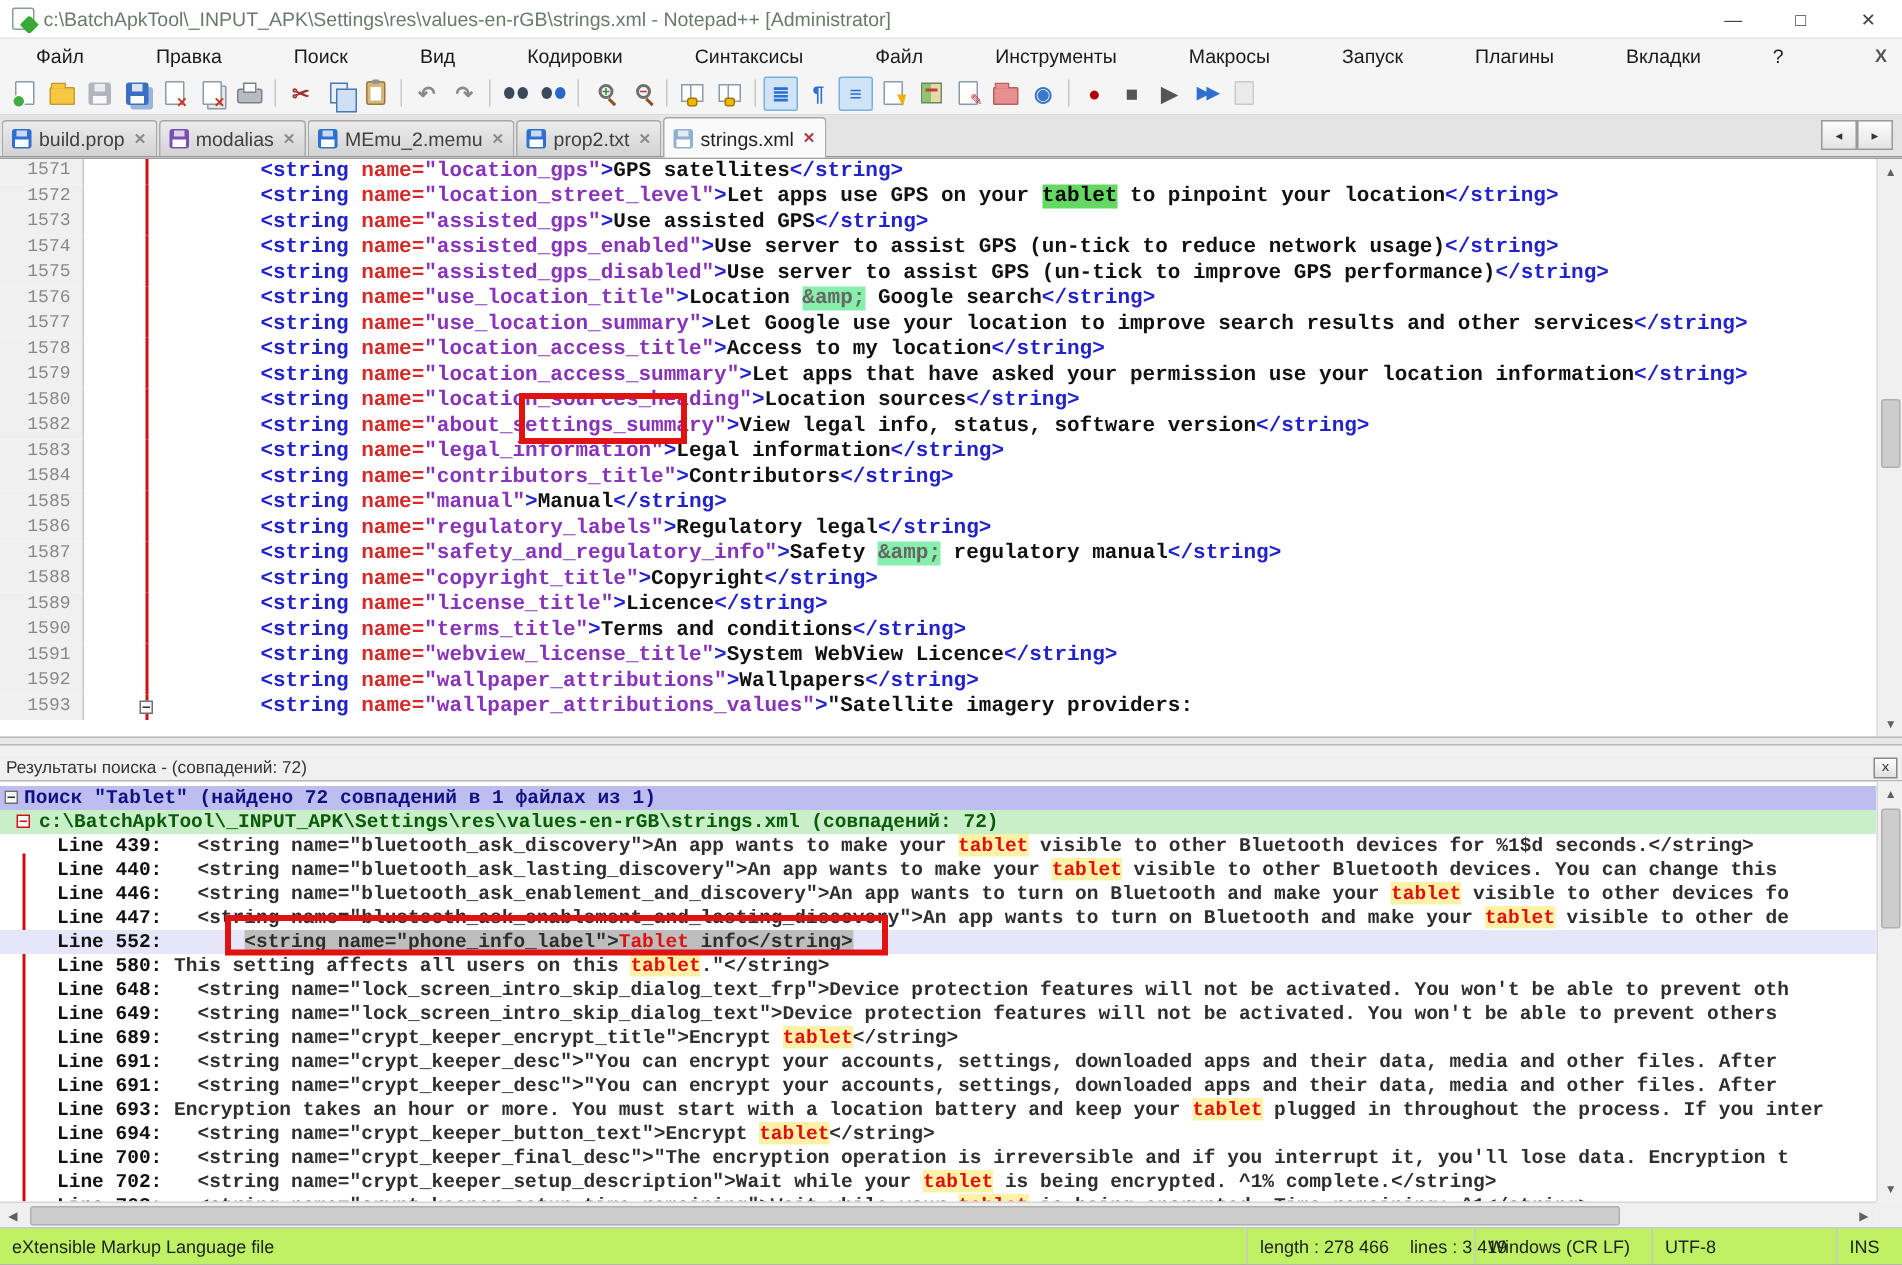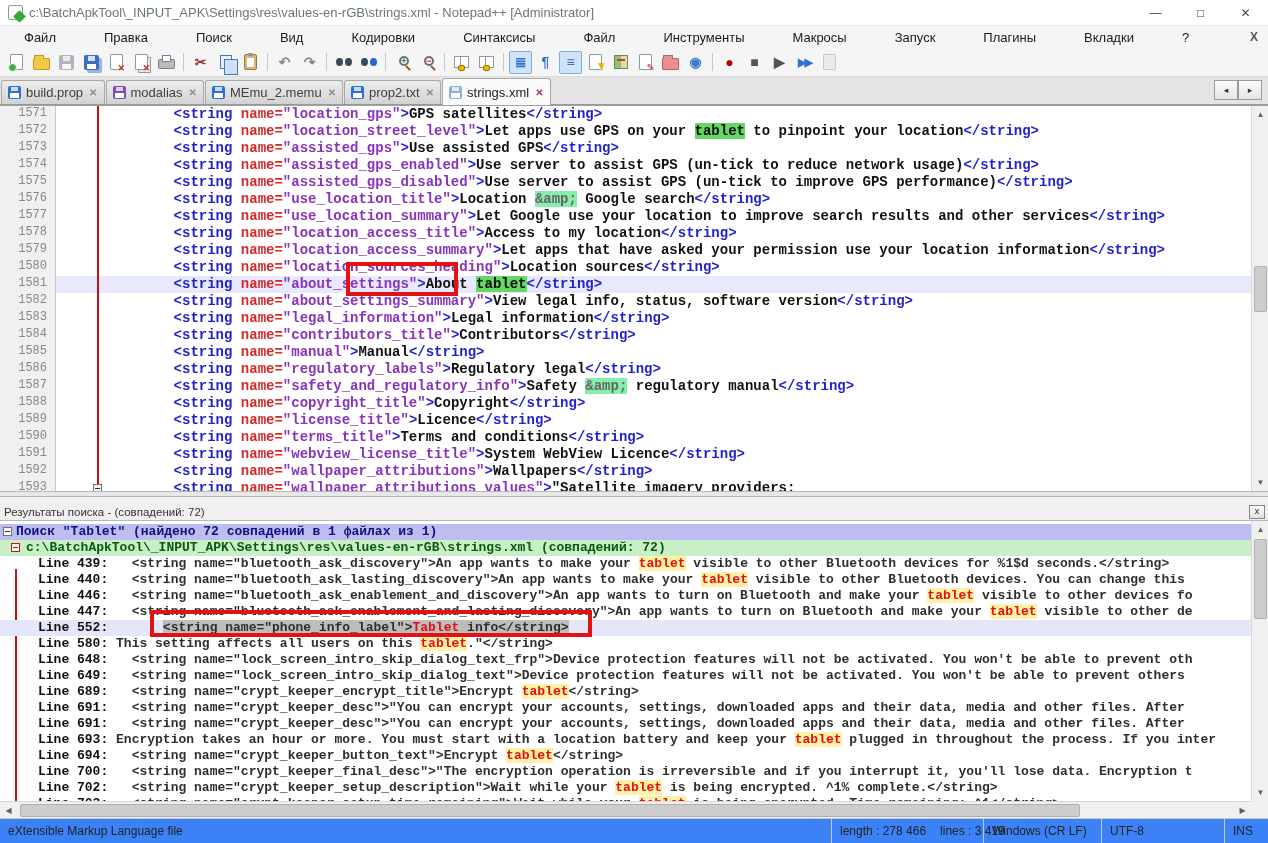--- a/index.html
+++ b/index.html
@@ -133,21 +133,21 @@
   .rfold::after{content:"";position:absolute;left:1px;right:1px;top:3px;height:1px;background:#303030;}
   .rfold.red{border-color:#d01010;}
   .rfold.red::after{background:#d01010;}
   .rtree{position:absolute;left:15px;top:48px;bottom:0;width:2px;background:#d01010;}
   .r-vscroll{position:absolute;top:18px;right:0;bottom:17px;width:17px;background:#f0f0f0;border-left:1px solid #d8d8d8;}
   .r-hscroll{position:absolute;left:0;right:17px;bottom:0;height:17px;background:#f0f0f0;border-top:1px solid #d8d8d8;}
   .hthumb{position:absolute;top:2px;height:13px;background:#cdcdcd;border:1px solid #b0b0b0;border-radius:2px;}
   .harrow{position:absolute;top:0;width:17px;height:17px;display:flex;align-items:center;justify-content:center;font-size:8px;color:#606060;}
   .r-corner{position:absolute;right:0;bottom:0;width:17px;height:17px;background:#f0f0f0;}
   
-  .statusbar{position:absolute;top:818px;left:0;width:1268px;height:25px;background:#3b82f6;
+  .statusbar{position:absolute;top:818px;left:0;width:1268px;height:25px;background:#bef264;
              border-top:1px solid #c8c8c8;display:flex;align-items:center;font-size:12px;color:#222;}
   .sb{height:100%;display:flex;align-items:center;padding:0 8px;border-left:1px solid #c8c8c8;white-space:pre;}
   .sb:first-child{border-left:none;}
   .sb-type{flex:1;}
   .sb-len{width:152px;} .sb-pos{width:286px;} .sb-eol{width:118px;} .sb-enc{width:123px;} .sb-ins{width:44px;}
   .sb span{margin-right:14px;}
   
   .anno{position:absolute;border:4px solid #e11212;z-index:50;pointer-events:none;}
   .anno1{left:346px;top:262px;width:112px;height:34px;}
   .anno2{left:150px;top:610px;width:442px;height:27px;}
@@ -328,21 +328,20 @@
         <div class="eline"><span class="gut">1571</span><span class="fmargin"></span><span class="code"><span class="sg-x">    </span><span class="sg-t">&lt;string </span><span class="sg-a">name=</span><span class="sg-v">"location_gps"</span><span class="sg-t">&gt;</span><span class="sg-x">GPS satellites</span><span class="sg-t">&lt;/string&gt;</span></span></div>
         <div class="eline"><span class="gut">1572</span><span class="fmargin"></span><span class="code"><span class="sg-x">    </span><span class="sg-t">&lt;string </span><span class="sg-a">name=</span><span class="sg-v">"location_street_level"</span><span class="sg-t">&gt;</span><span class="sg-x">Let apps use GPS on your </span><span class="sg-g">tablet</span><span class="sg-x"> to pinpoint your location</span><span class="sg-t">&lt;/string&gt;</span></span></div>
         <div class="eline"><span class="gut">1573</span><span class="fmargin"></span><span class="code"><span class="sg-x">    </span><span class="sg-t">&lt;string </span><span class="sg-a">name=</span><span class="sg-v">"assisted_gps"</span><span class="sg-t">&gt;</span><span class="sg-x">Use assisted GPS</span><span class="sg-t">&lt;/string&gt;</span></span></div>
         <div class="eline"><span class="gut">1574</span><span class="fmargin"></span><span class="code"><span class="sg-x">    </span><span class="sg-t">&lt;string </span><span class="sg-a">name=</span><span class="sg-v">"assisted_gps_enabled"</span><span class="sg-t">&gt;</span><span class="sg-x">Use server to assist GPS (un-tick to reduce network usage)</span><span class="sg-t">&lt;/string&gt;</span></span></div>
         <div class="eline"><span class="gut">1575</span><span class="fmargin"></span><span class="code"><span class="sg-x">    </span><span class="sg-t">&lt;string </span><span class="sg-a">name=</span><span class="sg-v">"assisted_gps_disabled"</span><span class="sg-t">&gt;</span><span class="sg-x">Use server to assist GPS (un-tick to improve GPS performance)</span><span class="sg-t">&lt;/string&gt;</span></span></div>
         <div class="eline"><span class="gut">1576</span><span class="fmargin"></span><span class="code"><span class="sg-x">    </span><span class="sg-t">&lt;string </span><span class="sg-a">name=</span><span class="sg-v">"use_location_title"</span><span class="sg-t">&gt;</span><span class="sg-x">Location </span><span class="sg-e">&amp;amp;</span><span class="sg-x"> Google search</span><span class="sg-t">&lt;/string&gt;</span></span></div>
         <div class="eline"><span class="gut">1577</span><span class="fmargin"></span><span class="code"><span class="sg-x">    </span><span class="sg-t">&lt;string </span><span class="sg-a">name=</span><span class="sg-v">"use_location_summary"</span><span class="sg-t">&gt;</span><span class="sg-x">Let Google use your location to improve search results and other services</span><span class="sg-t">&lt;/string&gt;</span></span></div>
         <div class="eline"><span class="gut">1578</span><span class="fmargin"></span><span class="code"><span class="sg-x">    </span><span class="sg-t">&lt;string </span><span class="sg-a">name=</span><span class="sg-v">"location_access_title"</span><span class="sg-t">&gt;</span><span class="sg-x">Access to my location</span><span class="sg-t">&lt;/string&gt;</span></span></div>
         <div class="eline"><span class="gut">1579</span><span class="fmargin"></span><span class="code"><span class="sg-x">    </span><span class="sg-t">&lt;string </span><span class="sg-a">name=</span><span class="sg-v">"location_access_summary"</span><span class="sg-t">&gt;</span><span class="sg-x">Let apps that have asked your permission use your location information</span><span class="sg-t">&lt;/string&gt;</span></span></div>
         <div class="eline"><span class="gut">1580</span><span class="fmargin"></span><span class="code"><span class="sg-x">    </span><span class="sg-t">&lt;string </span><span class="sg-a">name=</span><span class="sg-v">"location_sources_heading"</span><span class="sg-t">&gt;</span><span class="sg-x">Location sources</span><span class="sg-t">&lt;/string&gt;</span></span></div>
-        <div class="eline cur"><span class="gut">1581</span><span class="fmargin"></span><span class="code"><span class="sg-x">    </span><span class="sg-t">&lt;string </span><span class="sg-a">name=</span><span class="sg-v">"about_settings"</span><span class="sg-t">&gt;</span><span class="sg-x">About </span><span class="sg-g">tablet</span><span class="sg-t">&lt;/string&gt;</span></span></div>
         <div class="eline"><span class="gut">1582</span><span class="fmargin"></span><span class="code"><span class="sg-x">    </span><span class="sg-t">&lt;string </span><span class="sg-a">name=</span><span class="sg-v">"about_settings_summary"</span><span class="sg-t">&gt;</span><span class="sg-x">View legal info, status, software version</span><span class="sg-t">&lt;/string&gt;</span></span></div>
         <div class="eline"><span class="gut">1583</span><span class="fmargin"></span><span class="code"><span class="sg-x">    </span><span class="sg-t">&lt;string </span><span class="sg-a">name=</span><span class="sg-v">"legal_information"</span><span class="sg-t">&gt;</span><span class="sg-x">Legal information</span><span class="sg-t">&lt;/string&gt;</span></span></div>
         <div class="eline"><span class="gut">1584</span><span class="fmargin"></span><span class="code"><span class="sg-x">    </span><span class="sg-t">&lt;string </span><span class="sg-a">name=</span><span class="sg-v">"contributors_title"</span><span class="sg-t">&gt;</span><span class="sg-x">Contributors</span><span class="sg-t">&lt;/string&gt;</span></span></div>
         <div class="eline"><span class="gut">1585</span><span class="fmargin"></span><span class="code"><span class="sg-x">    </span><span class="sg-t">&lt;string </span><span class="sg-a">name=</span><span class="sg-v">"manual"</span><span class="sg-t">&gt;</span><span class="sg-x">Manual</span><span class="sg-t">&lt;/string&gt;</span></span></div>
         <div class="eline"><span class="gut">1586</span><span class="fmargin"></span><span class="code"><span class="sg-x">    </span><span class="sg-t">&lt;string </span><span class="sg-a">name=</span><span class="sg-v">"regulatory_labels"</span><span class="sg-t">&gt;</span><span class="sg-x">Regulatory legal</span><span class="sg-t">&lt;/string&gt;</span></span></div>
         <div class="eline"><span class="gut">1587</span><span class="fmargin"></span><span class="code"><span class="sg-x">    </span><span class="sg-t">&lt;string </span><span class="sg-a">name=</span><span class="sg-v">"safety_and_regulatory_info"</span><span class="sg-t">&gt;</span><span class="sg-x">Safety </span><span class="sg-e">&amp;amp;</span><span class="sg-x"> regulatory manual</span><span class="sg-t">&lt;/string&gt;</span></span></div>
         <div class="eline"><span class="gut">1588</span><span class="fmargin"></span><span class="code"><span class="sg-x">    </span><span class="sg-t">&lt;string </span><span class="sg-a">name=</span><span class="sg-v">"copyright_title"</span><span class="sg-t">&gt;</span><span class="sg-x">Copyright</span><span class="sg-t">&lt;/string&gt;</span></span></div>
         <div class="eline"><span class="gut">1589</span><span class="fmargin"></span><span class="code"><span class="sg-x">    </span><span class="sg-t">&lt;string </span><span class="sg-a">name=</span><span class="sg-v">"license_title"</span><span class="sg-t">&gt;</span><span class="sg-x">Licence</span><span class="sg-t">&lt;/string&gt;</span></span></div>
         <div class="eline"><span class="gut">1590</span><span class="fmargin"></span><span class="code"><span class="sg-x">    </span><span class="sg-t">&lt;string </span><span class="sg-a">name=</span><span class="sg-v">"terms_title"</span><span class="sg-t">&gt;</span><span class="sg-x">Terms and conditions</span><span class="sg-t">&lt;/string&gt;</span></span></div>
         <div class="eline"><span class="gut">1591</span><span class="fmargin"></span><span class="code"><span class="sg-x">    </span><span class="sg-t">&lt;string </span><span class="sg-a">name=</span><span class="sg-v">"webview_license_title"</span><span class="sg-t">&gt;</span><span class="sg-x">System WebView Licence</span><span class="sg-t">&lt;/string&gt;</span></span></div>

